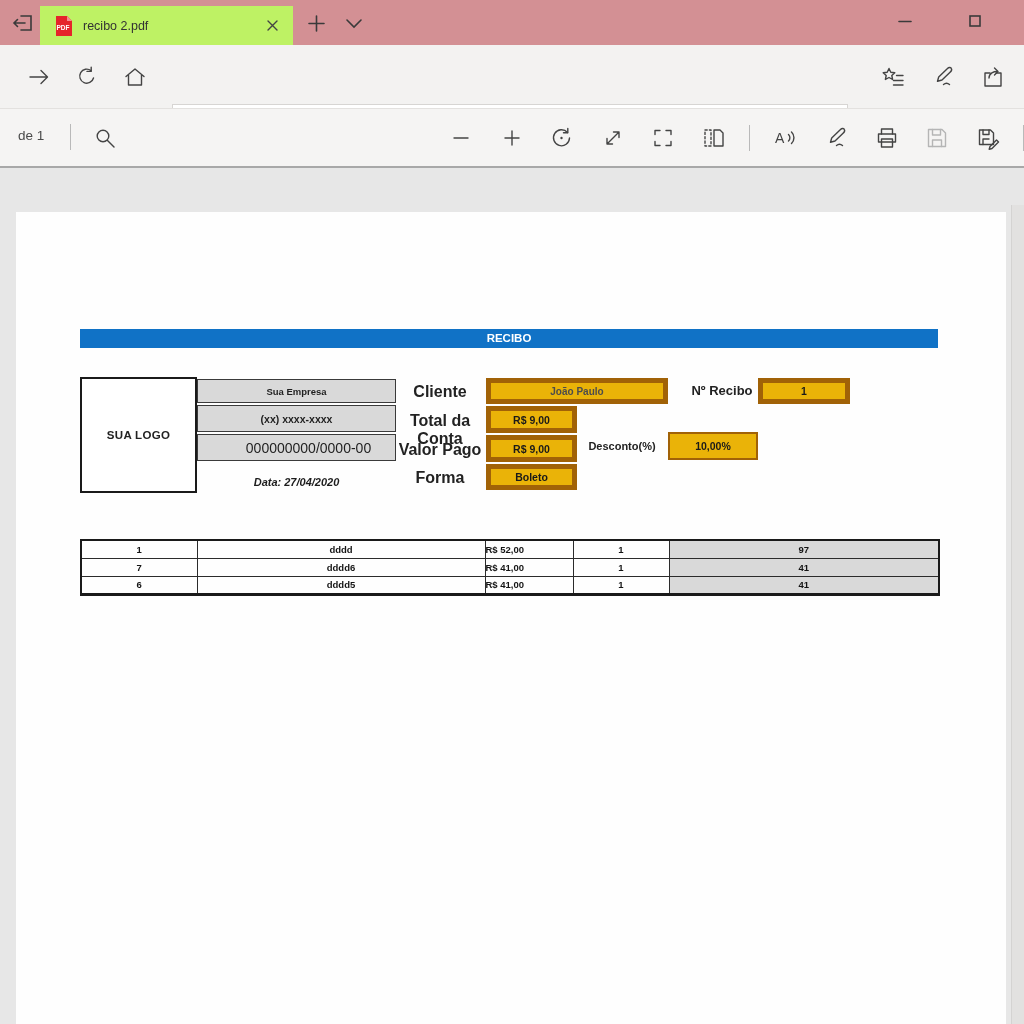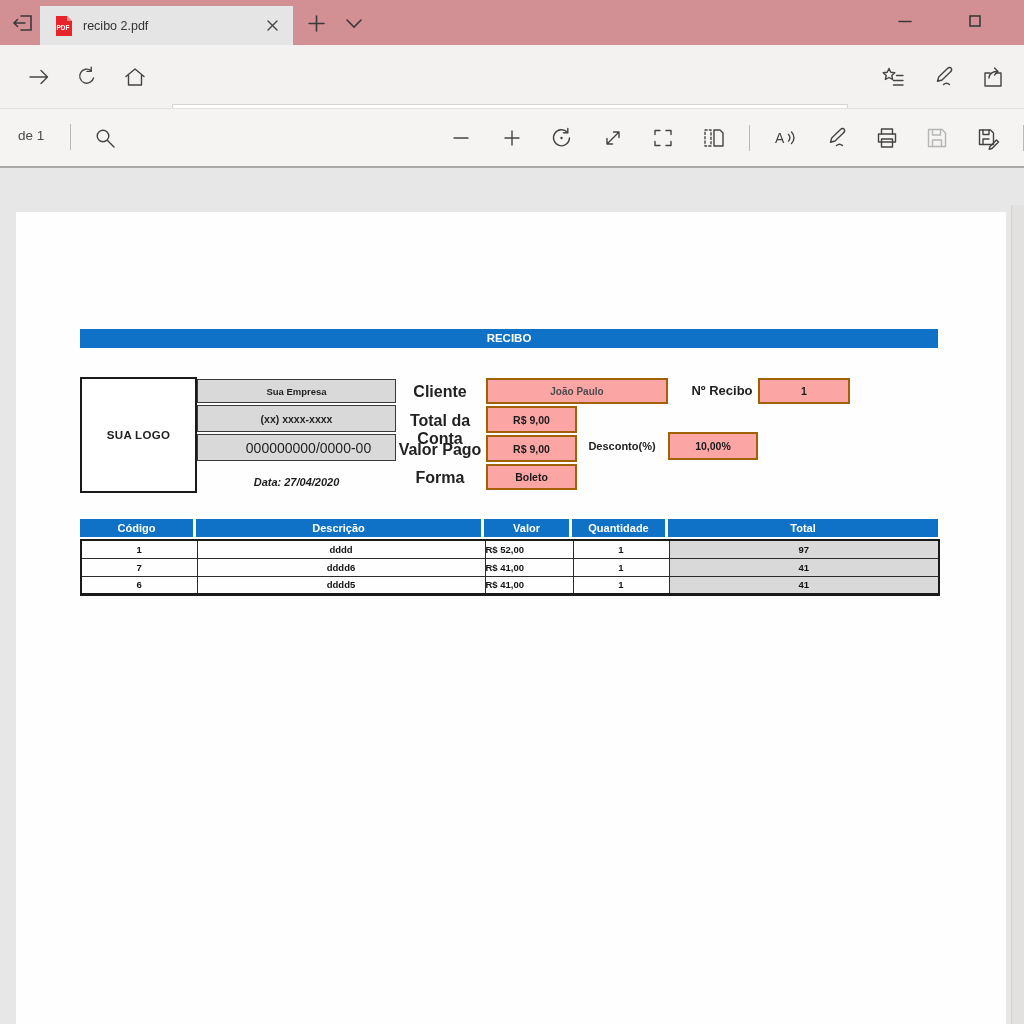--- a/index.html
+++ b/index.html
@@ -4,21 +4,21 @@
 <style>
   * { margin:0; padding:0; box-sizing:border-box; }
   html,body { width:1024px; height:1024px; overflow:hidden; background:#e7e7e7;
               font-family:"Liberation Sans", sans-serif; }
   .window { position:relative; width:1024px; height:1024px; }
 
   
   .titlebar { position:absolute; left:0; top:0; width:1024px; height:45px; background:#d39094; }
   .setaside { position:absolute; left:8px; top:11px; width:30px; height:24px; display:flex;
               align-items:center; justify-content:center; cursor:pointer; }
-  .tab { position:absolute; left:40px; top:6px; width:253px; height:39px; background:#e5e5e5;
+  .tab { position:absolute; left:40px; top:6px; width:253px; height:39px; background:#bef264;
          display:flex; align-items:center; padding:0 10px 0 14px; }
   .tab-title { font-size:12.5px; color:#333; flex:1; margin-left:10px; white-space:nowrap;
                overflow:hidden; }
   .tab-close { width:22px; height:22px; display:flex; align-items:center; justify-content:center; }
   .newtab { position:absolute; left:301px; top:10px; width:30px; height:26px; display:flex;
             align-items:center; justify-content:center; }
   .tabpreview { position:absolute; left:340px; top:12px; width:28px; height:24px; display:flex;
             align-items:center; justify-content:center; }
   .winbtn { position:absolute; top:0; width:46px; height:42px; display:flex; align-items:center;
             justify-content:center; }
@@ -52,21 +52,21 @@
 
   
   .abs { position:absolute; }
   .rc-bar { left:64px; top:117px; width:858px; height:19px; background:#1072c6; color:#fff;
             font-weight:bold; font-size:11.5px; text-align:center; line-height:19px; }
   .logo-box { left:64px; top:165px; width:117px; height:116px; background:#fff; border:2px solid #1a1a1a;
               display:flex; align-items:center; justify-content:center; font-weight:bold;
               font-size:11.5px; color:#222; letter-spacing:.3px; }
   .gbox { background:#d9d9d9; border:1px solid #3a3a3a; display:flex; align-items:center;
           justify-content:center; color:#1f1f1f; }
-  .vbox { background:#fca5a5; border:2px solid #a16207; display:flex; align-items:center;
+  .vbox { background:#eab308; border:5px solid #a16207; display:flex; align-items:center;
           justify-content:center; font-weight:bold; color:#1a1a1a; }
   .co-name { left:181px; top:167px; width:199px; height:24px; font-size:9.5px; font-weight:bold; }
   .co-phone { left:181px; top:193px; width:199px; height:27px; font-size:10.5px; font-weight:bold; }
   .co-doc { left:181px; top:222px; width:199px; height:27px; font-size:14px;padding-left:24px; }
   .rc-date { left:181px; top:264px; width:199px; height:16px; text-align:center; font-style:italic;
              font-weight:bold; font-size:11px; color:#1c1c1c; }
   .flabel { width:96px; height:14px; text-align:center; font-weight:bold; font-size:16px; color:#222; }
   .lb-cliente { left:376px; top:171px; } .lb-total { left:376px; top:200px; }
   .lb-pago { left:376px; top:229px; } .lb-forma { left:376px; top:257px; }
   .bx-cliente { left:470px; top:166px; width:182px; height:26px; font-size:10px; color:#4c4c4c; }
@@ -296,27 +296,20 @@
       <div class="abs vbox bx-cliente">João Paulo</div>
       <div class="abs vbox bx-total">R$ 9,00</div>
       <div class="abs vbox bx-pago">R$ 9,00</div>
       <div class="abs vbox bx-forma">Boleto</div>
 
       <div class="abs lb-nrec">Nº Recibo</div>
       <div class="abs vbox bx-nrec">1</div>
       <div class="abs lb-desc">Desconto(%)</div>
       <div class="abs vbox bx-desc">10,00%</div>
 
-      <div class="abs rc-thead">
-        <div class="th c0">Código</div>
-        <div class="th c1">Descrição</div>
-        <div class="th c2">Valor</div>
-        <div class="th c3">Quantidade</div>
-        <div class="th c4">Total</div>
-      </div>
 
       <table class="abs rc-table">
         <colgroup>
           <col style="width:116px">
             <col style="width:288px">
             <col style="width:88px">
           <col style="width:96px">
             <col style="width:270px">
         </colgroup>
         <tbody>

